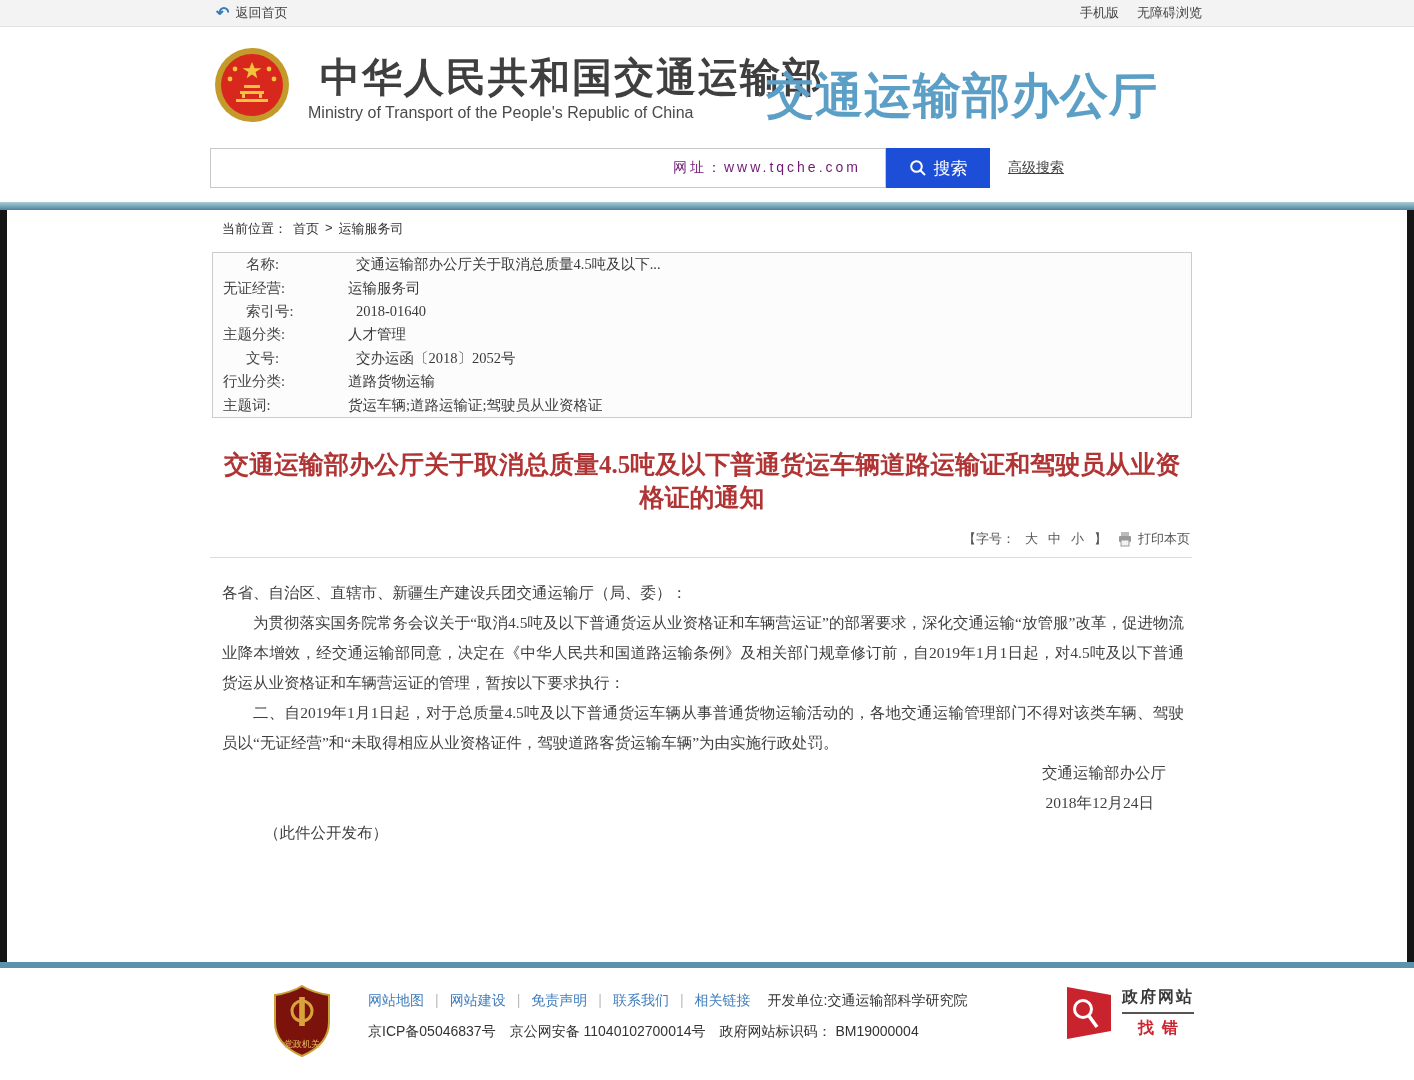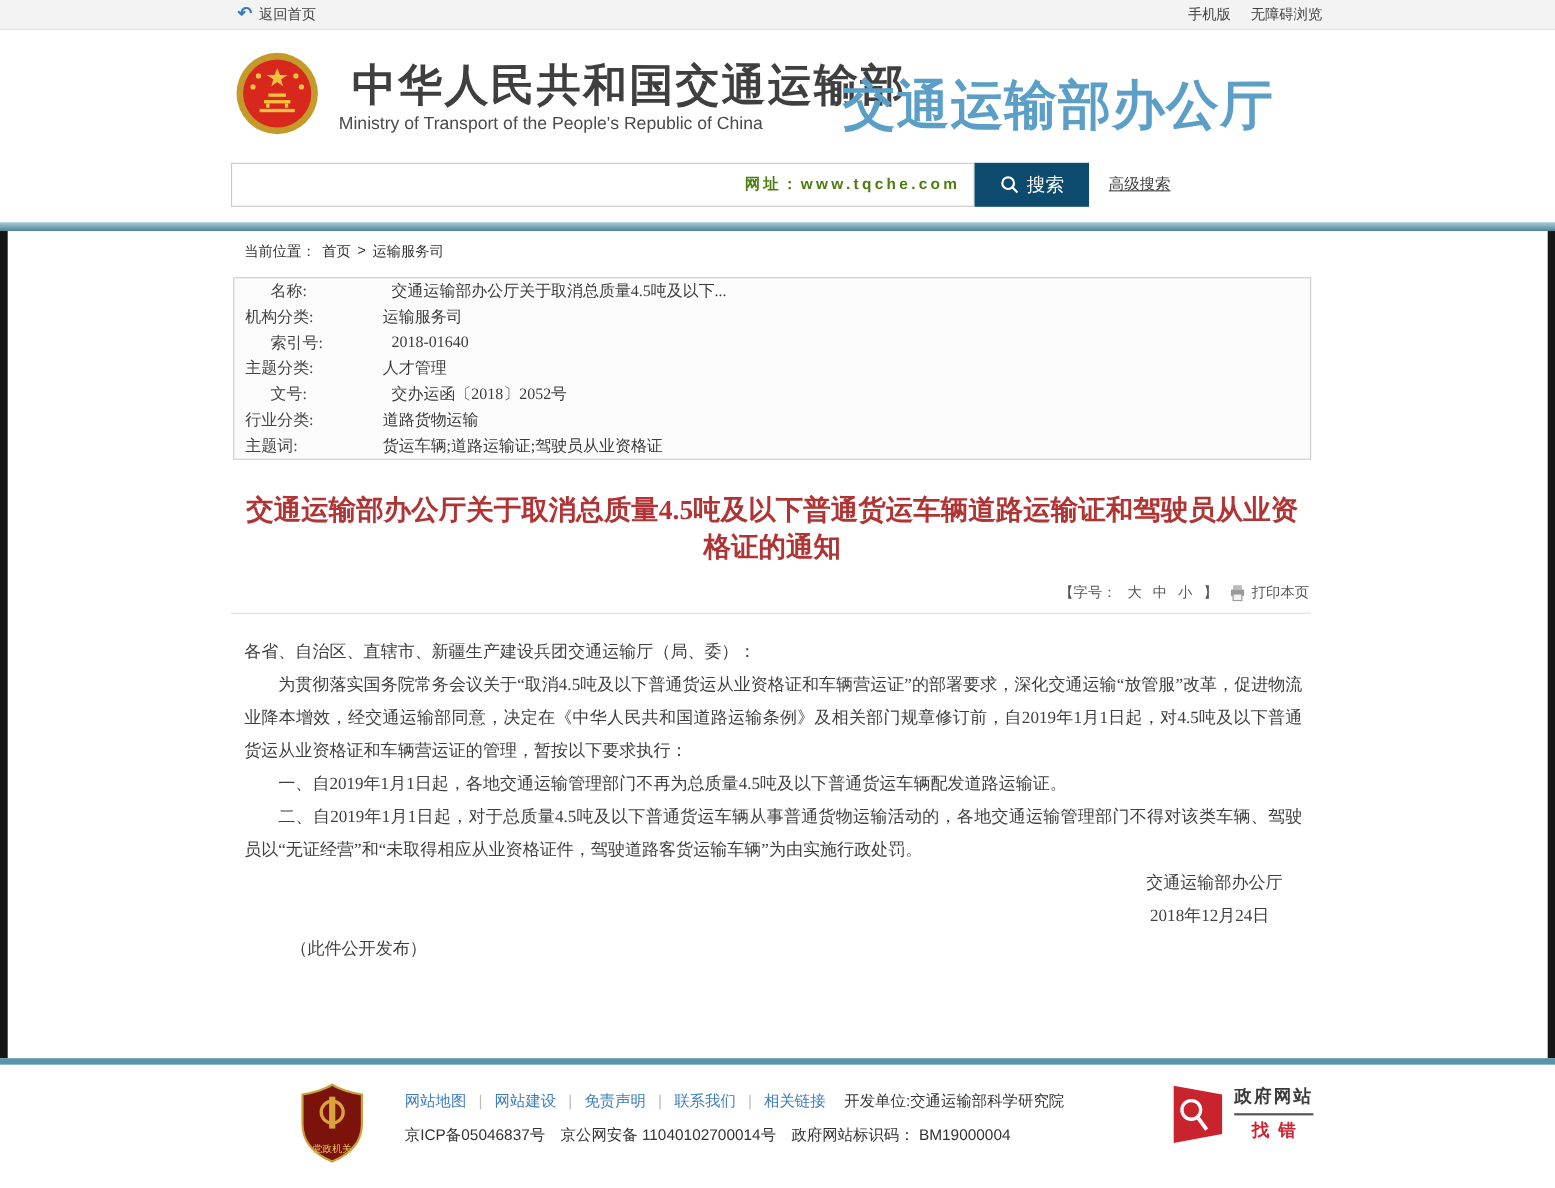--- a/index.html
+++ b/index.html
@@ -33,23 +33,23 @@
   
   .search-box{
     position:absolute;left:210px;top:148px;width:676px;height:40px;
     border:1px solid #c9c9c9;background:#fff;box-sizing:border-box;
     display:flex;align-items:center;
   }
   .search-box input{
     flex:1;border:none;outline:none;height:100%;font-size:14px;padding:0 8px;
     font-family:"Liberation Sans",sans-serif;background:transparent;
   }
-  .url-hint{margin-right:12px;color:#4d7c0f;font-size:14px;font-weight:700;letter-spacing:3px;white-space:nowrap;}
+  .url-hint{margin-right:24px;color:#701a75;font-size:14px;font-weight:400;letter-spacing:3px;white-space:nowrap;}
   .search-btn{
-    position:absolute;left:886px;top:148px;width:104px;height:40px;background:#0c4a6e;
+    position:absolute;left:886px;top:148px;width:104px;height:40px;background:#1d4ed8;
     color:#fff;font-size:17px;border:none;cursor:pointer;display:flex;
     align-items:center;justify-content:center;gap:7px;font-family:inherit;
   }
   .advanced-link{
     position:absolute;left:1008px;top:159px;font-size:14px;color:#3f3f3f;
     text-decoration:underline;cursor:pointer;
   }
   
   .divider-top{position:absolute;top:202px;left:0;width:1414px;height:8px;
     background:linear-gradient(#aacdd9,#4d849b);}
@@ -172,21 +172,21 @@
   <span>&gt;</span>
   <span class="crumb">运输服务司</span>
 </div>
 
 <div class="meta-table">
   <div class="meta-cell lc">
     <span class="lbl">名称:</span>
     <span class="val">交通运输部办公厅关于取消总质量4.5吨及以下...</span>
   </div>
   <div class="meta-cell rc">
-    <span class="lbl">机构分类:</span>
+    <span class="lbl">无证经营:</span>
     <span class="val">运输服务司</span>
   </div>
   <div class="meta-cell lc">
     <span class="lbl">索引号:</span>
     <span class="val">2018-01640</span>
   </div>
   <div class="meta-cell rc">
     <span class="lbl">主题分类:</span>
     <span class="val">人才管理</span>
   </div>
@@ -219,21 +219,20 @@
       <rect x="4" y="9" width="8" height="6" fill="#f2f2f2" stroke="#999999"></rect>
     </svg>
     <span>打印本页</span>
   </span>
 </div>
 <div class="rule"></div>
 
 <div class="article-body">
   <p>各省、自治区、直辖市、新疆生产建设兵团交通运输厅（局、委）：</p>
   <p class="ind">为贯彻落实国务院常务会议关于“取消4.5吨及以下普通货运从业资格证和车辆营运证”的部署要求，深化交通运输“放管服”改革，促进物流业降本增效，经交通运输部同意，决定在《中华人民共和国道路运输条例》及相关部门规章修订前，自2019年1月1日起，对4.5吨及以下普通货运从业资格证和车辆营运证的管理，暂按以下要求执行：</p>
-  <p class="ind">一、自2019年1月1日起，各地交通运输管理部门不再为总质量4.5吨及以下普通货运车辆配发道路运输证。</p>
   <p class="ind">二、自2019年1月1日起，对于总质量4.5吨及以下普通货运车辆从事普通货物运输活动的，各地交通运输管理部门不得对该类车辆、驾驶员以“无证经营”和“未取得相应从业资格证件，驾驶道路客货运输车辆”为由实施行政处罚。</p>
   <p class="signer">交通运输部办公厅</p>
   <p class="sign-date">2018年12月24日</p>
   <p class="public-note">（此件公开发布）</p>
 </div>
 
 <div class="divider-bottom"></div>
 <div class="footer">
   <svg class="badge-left" viewBox="0 0 60 74" xmlns="http://www.w3.org/2000/svg">
     <path d="M30 2 C36 6 48 10 57 11 L57 38 C57 56 44 66 30 72 C16 66 3 56 3 38 L3 11 C12 10 24 6 30 2 Z" fill="#7c120c" stroke="#caa23a" stroke-width="2"></path>

